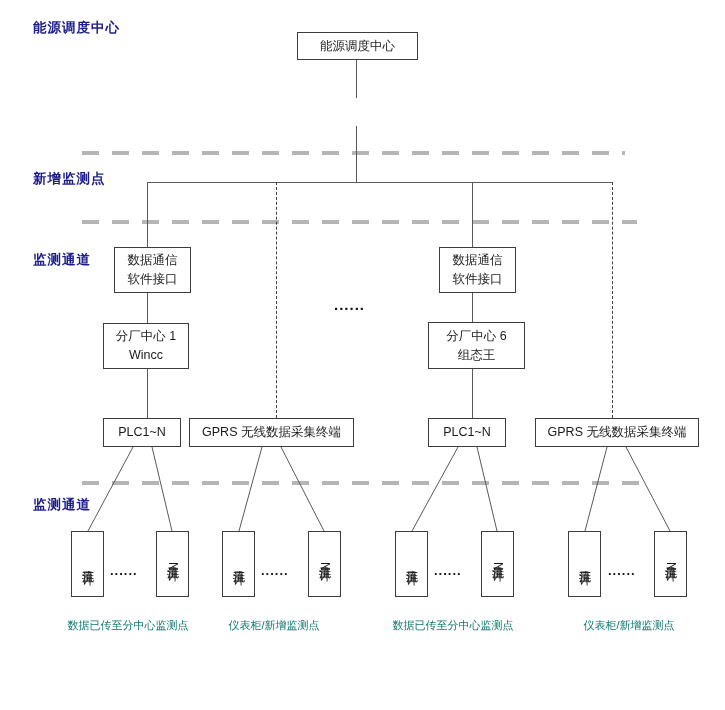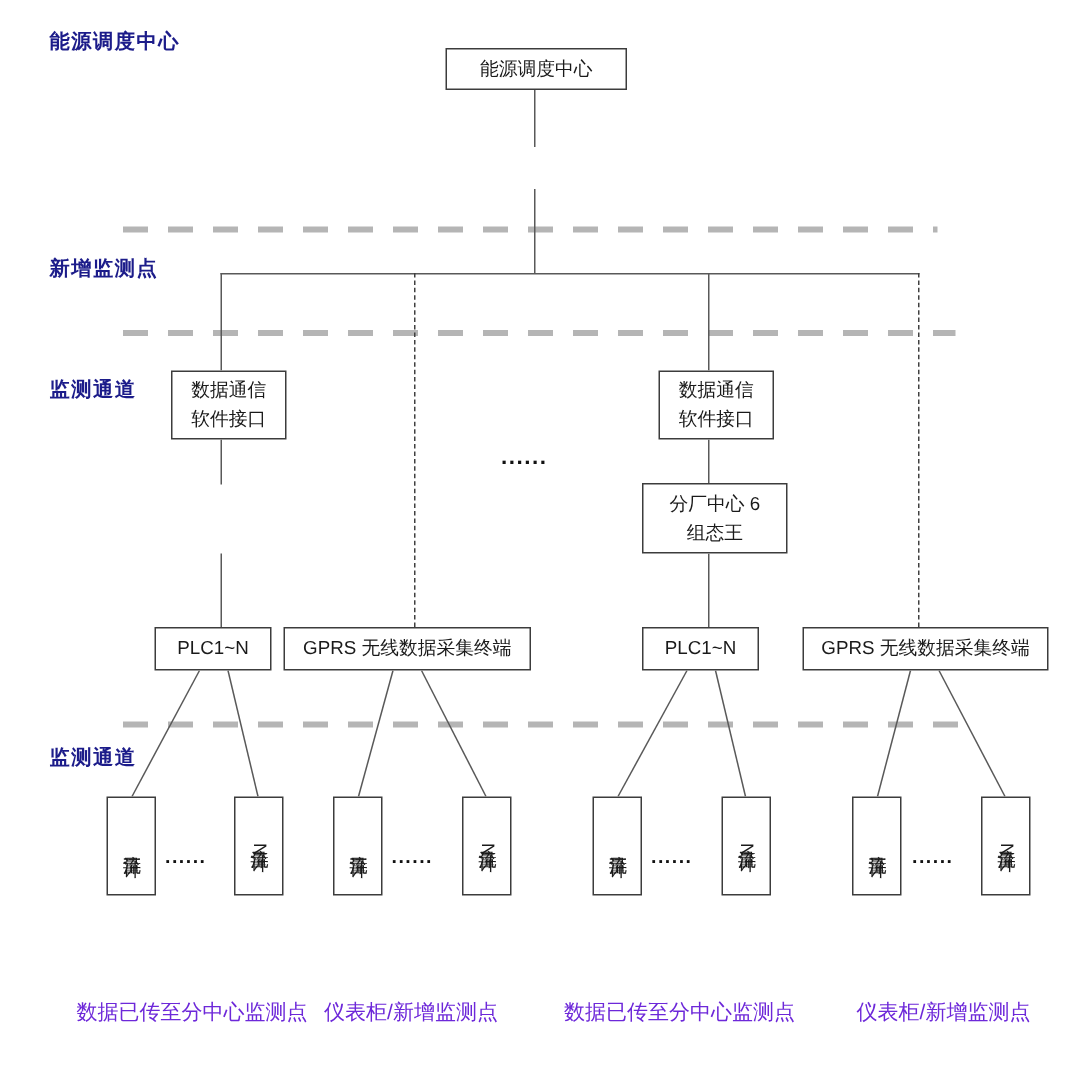--- a/index.html
+++ b/index.html
@@ -27,23 +27,22 @@
   }
   .vline{position:absolute;width:1px;background:#595959;}
   .hline{position:absolute;height:1px;background:#595959;}
   .vdash{position:absolute;width:0;border-left:1px dashed #404040;}
   .sep{
     position:absolute;height:4px;
     background:repeating-linear-gradient(to right,#b5b5b5 0 17px,transparent 17px 30px);
   }
   .dots{position:absolute;font-weight:bold;font-size:13px;letter-spacing:1px;color:#111;white-space:nowrap;}
   .caption{
-    position:absolute;font-size:14px;color:#6d28d9;white-space:nowrap;
+    position:absolute;font-size:11px;color:#0f766e;white-space:nowrap;
     transform:translateX(-50%);
-    margin-top:48px;
   }
   .diagram-title{
     position:absolute;font-size:15px;font-weight:bold;color:#000;
     font-family:"Liberation Serif","DejaVu Serif",serif;
     white-space:nowrap;transform:translateX(-50%);letter-spacing:2px;
   }
   svg.connectors{position:absolute;left:0;top:0;pointer-events:none;}
 </style>
 </head>
 <body>
@@ -86,20 +85,24 @@
   </svg>
 
   <div class="node" style="left:297px;top:32px;width:121px;height:28px">
     <span>能源调度中心</span>
   </div>
 
   <div class="node" style="left:114px;top:247px;width:77px;height:46px">
     <span>数据通信</span>
     <span>软件接口</span>
   </div>
+  <div class="node" style="left:103px;top:323px;width:86px;height:46px">
+    <span>分厂中心 1</span>
+    <span>Wincc</span>
+  </div>
   <div class="node" style="left:103px;top:418px;width:78px;height:29px">
     <span>PLC1~N</span>
   </div>
   <div class="node" style="left:189px;top:418px;width:165px;height:29px">
     <span>GPRS 无线数据采集终端</span>
   </div>
 
   <div class="node" style="left:439px;top:247px;width:77px;height:46px">
     <span>数据通信</span>
     <span>软件接口</span>

